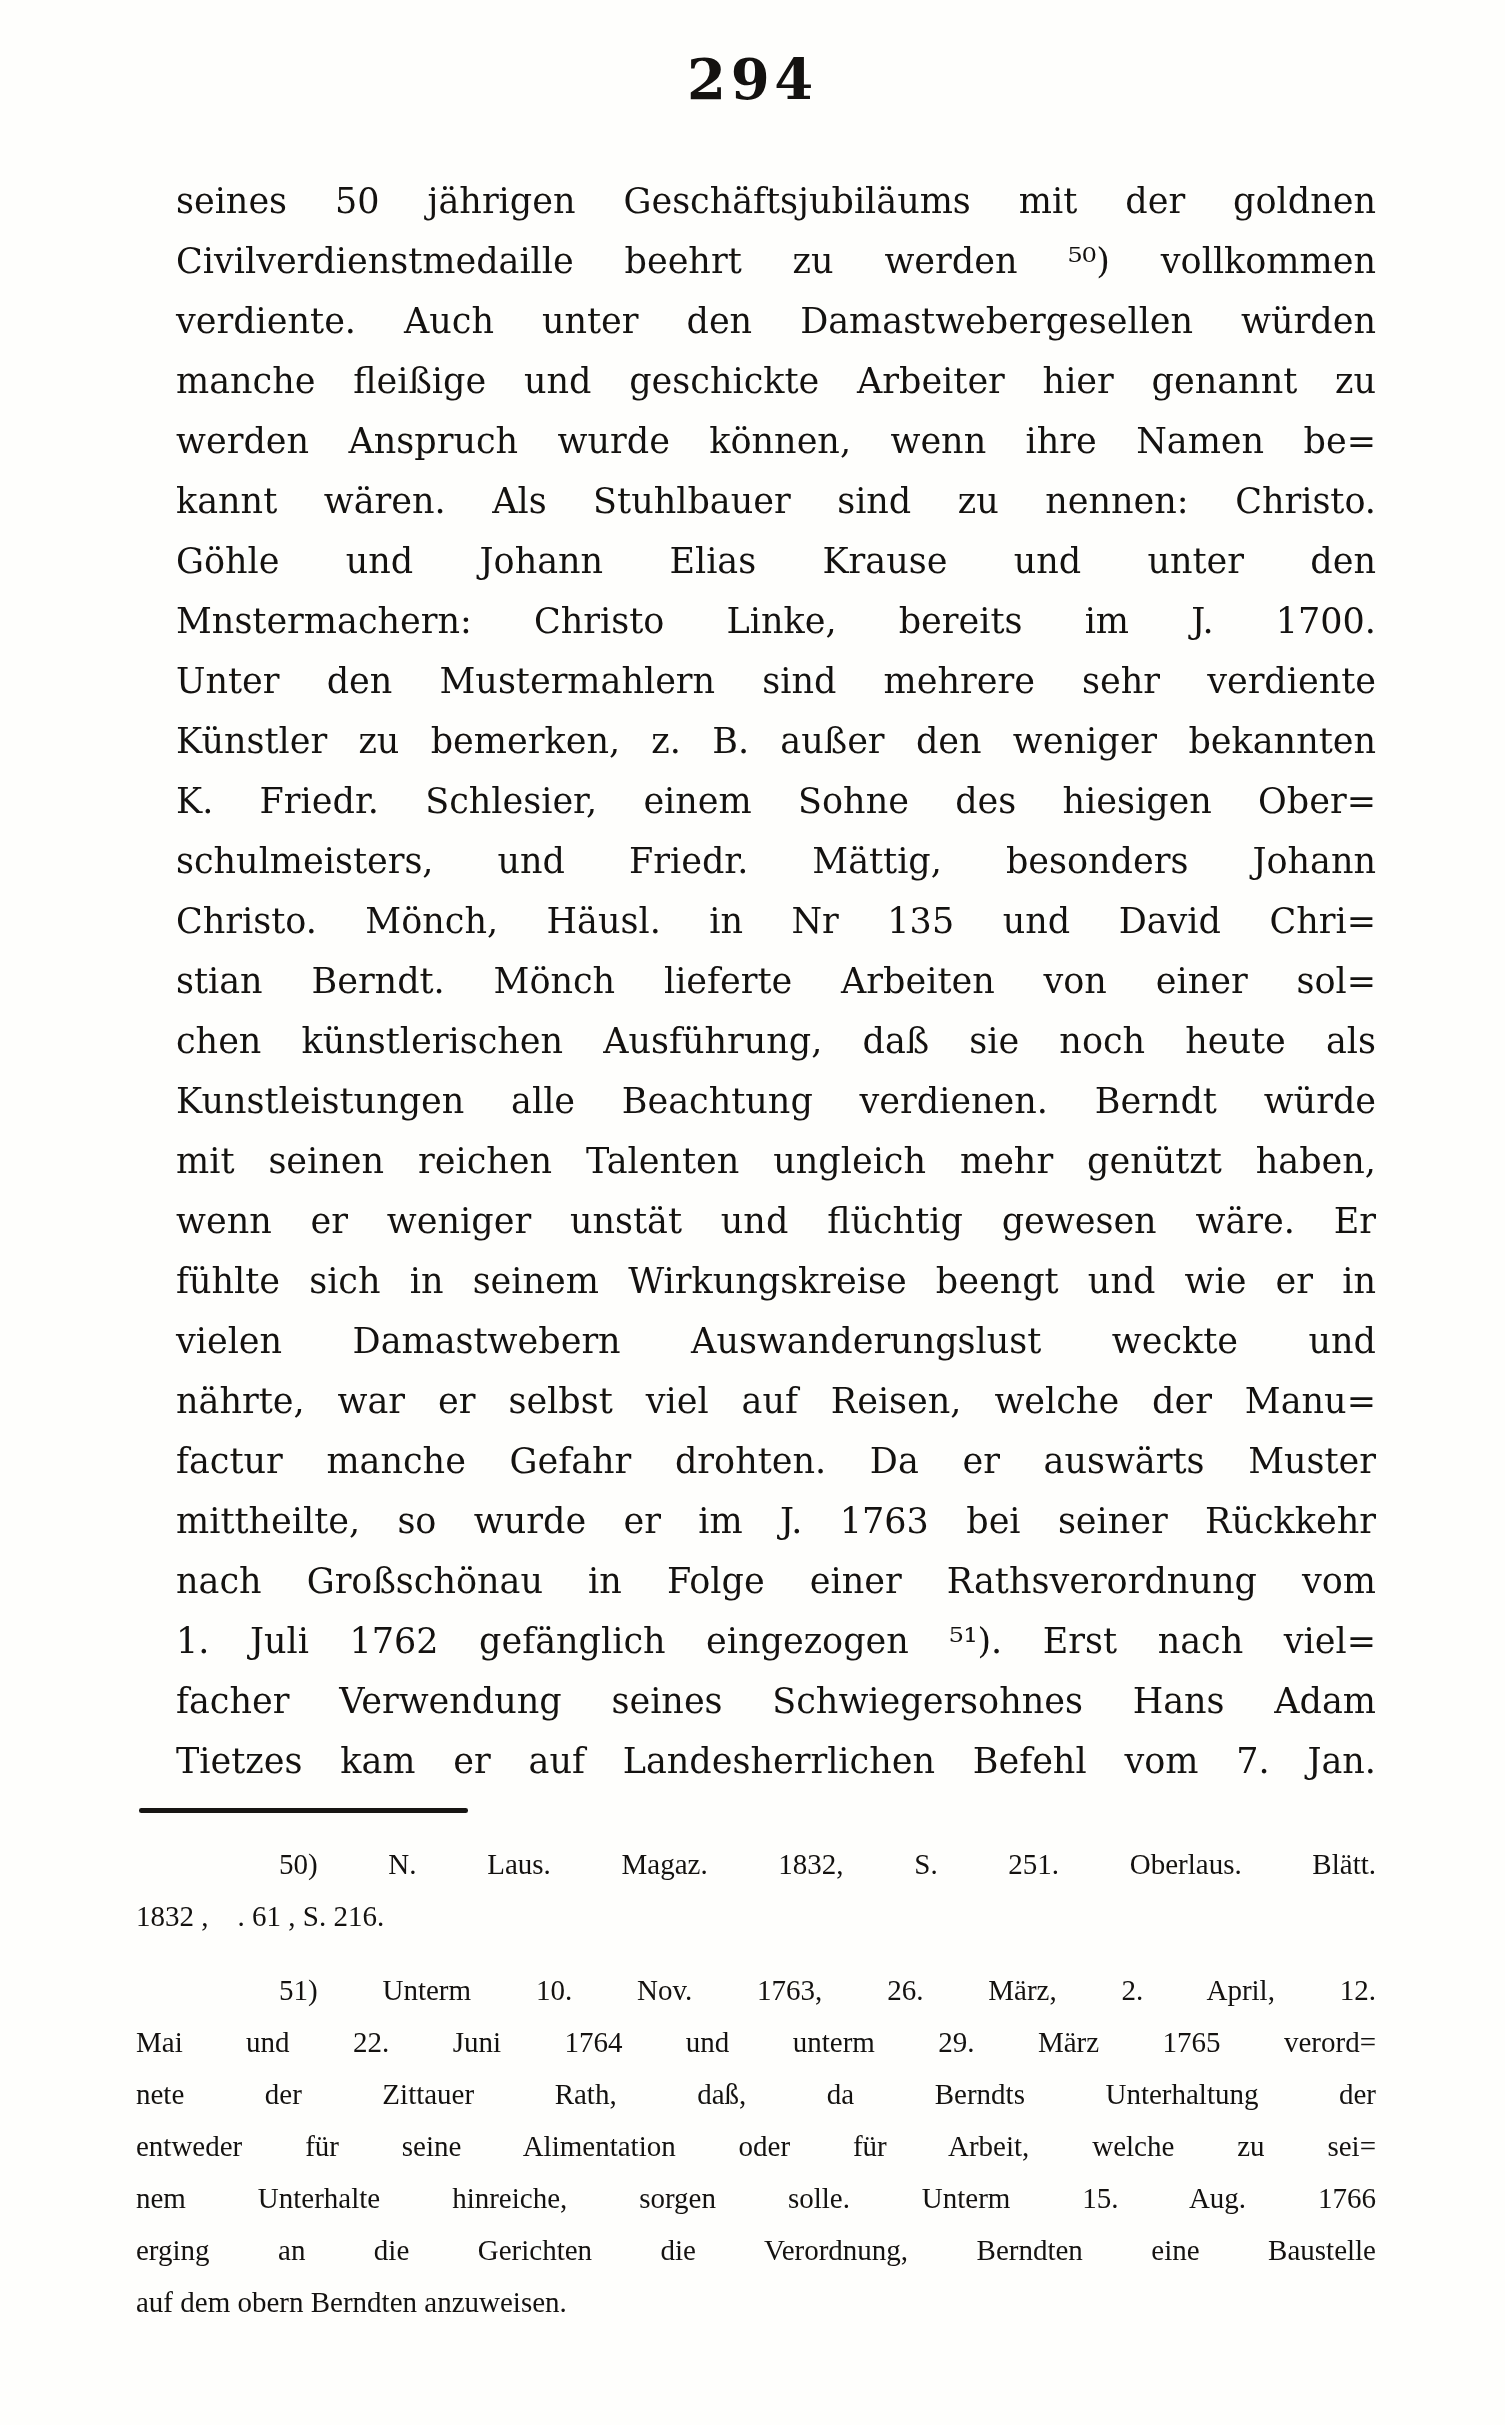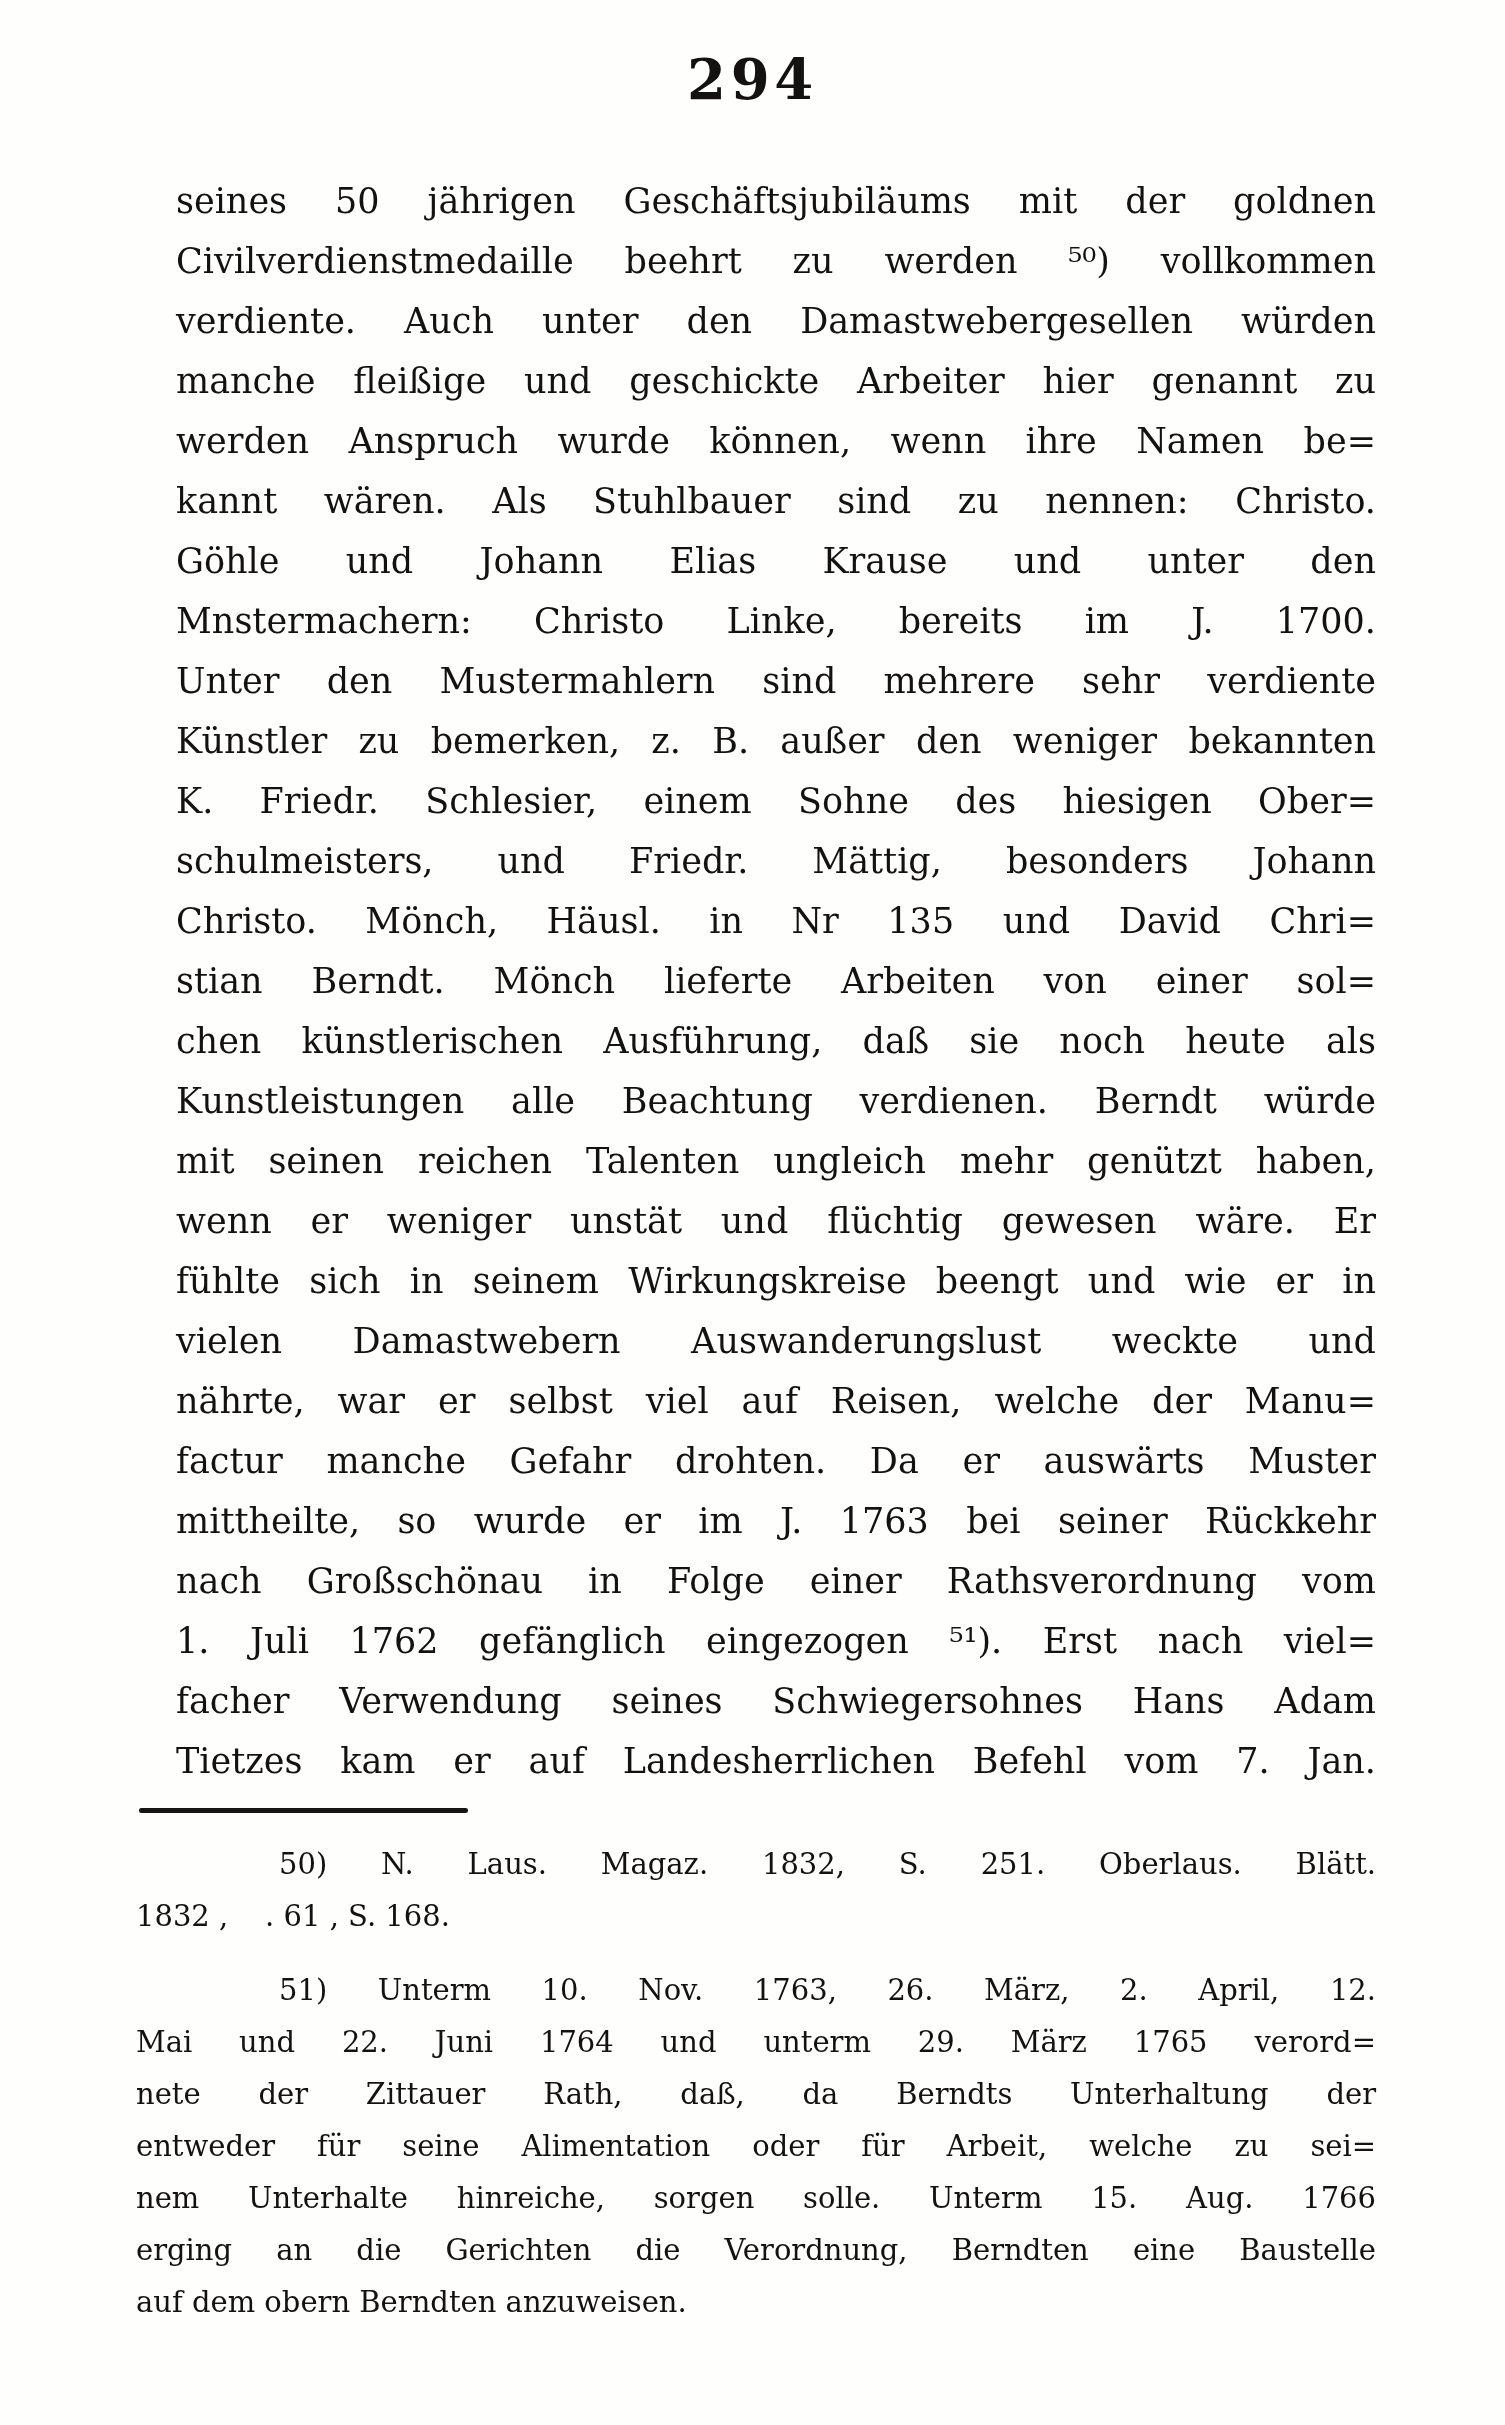--- a/index.html
+++ b/index.html
@@ -53,20 +53,21 @@
     left: 136px;
     width: 1240px;
     font-size: 29px;
     line-height: 52px;
   }
   .footnote-50 { top: 1838px; }
   .footnote-51 { top: 1964px; }
   .footnote .line {
     text-align: justify;
     text-align-last: justify;
+    font-family: Liberation Serif, serif;
   }
   .footnote .line:first-child {
     text-indent: 143px;
   }
   .footnote .line:last-child {
     text-align-last: left;
     white-space: pre-wrap;
   }
 </style>
 </head>
@@ -103,21 +104,21 @@
       <div class="line">nach Großschönau in Folge einer Rathsverordnung vom</div>
       <div class="line">1. Juli 1762 gefänglich eingezogen ⁵¹). Erst nach viel=</div>
       <div class="line">facher Verwendung seines Schwiegersohnes Hans Adam</div>
       <div class="line">Tietzes kam er auf Landesherrlichen Befehl vom 7. Jan.</div>
     </div>
 
   <div class="separator-rule"></div>
 
   <div class="footnote footnote-50">
       <div class="line">50) N. Laus. Magaz. 1832, S. 251. Oberlaus. Blätt.</div>
-      <div class="line">1832 ,    . 61 , S. 168.</div>
+      <div class="line">1832 ,    . 61 , S. 216.</div>
     </div>
 
   <div class="footnote footnote-51">
       <div class="line">51) Unterm 10. Nov. 1763, 26. März, 2. April, 12.</div>
       <div class="line">Mai und 22. Juni 1764 und unterm 29. März 1765 verord=</div>
       <div class="line">nete der Zittauer Rath, daß, da Berndts Unterhaltung der</div>
       <div class="line">entweder für seine Alimentation oder für Arbeit, welche zu sei=</div>
       <div class="line">nem Unterhalte hinreiche, sorgen solle. Unterm 15. Aug. 1766</div>
       <div class="line">erging an die Gerichten die Verordnung, Berndten eine Baustelle</div>
       <div class="line">auf dem obern Berndten anzuweisen.</div>

